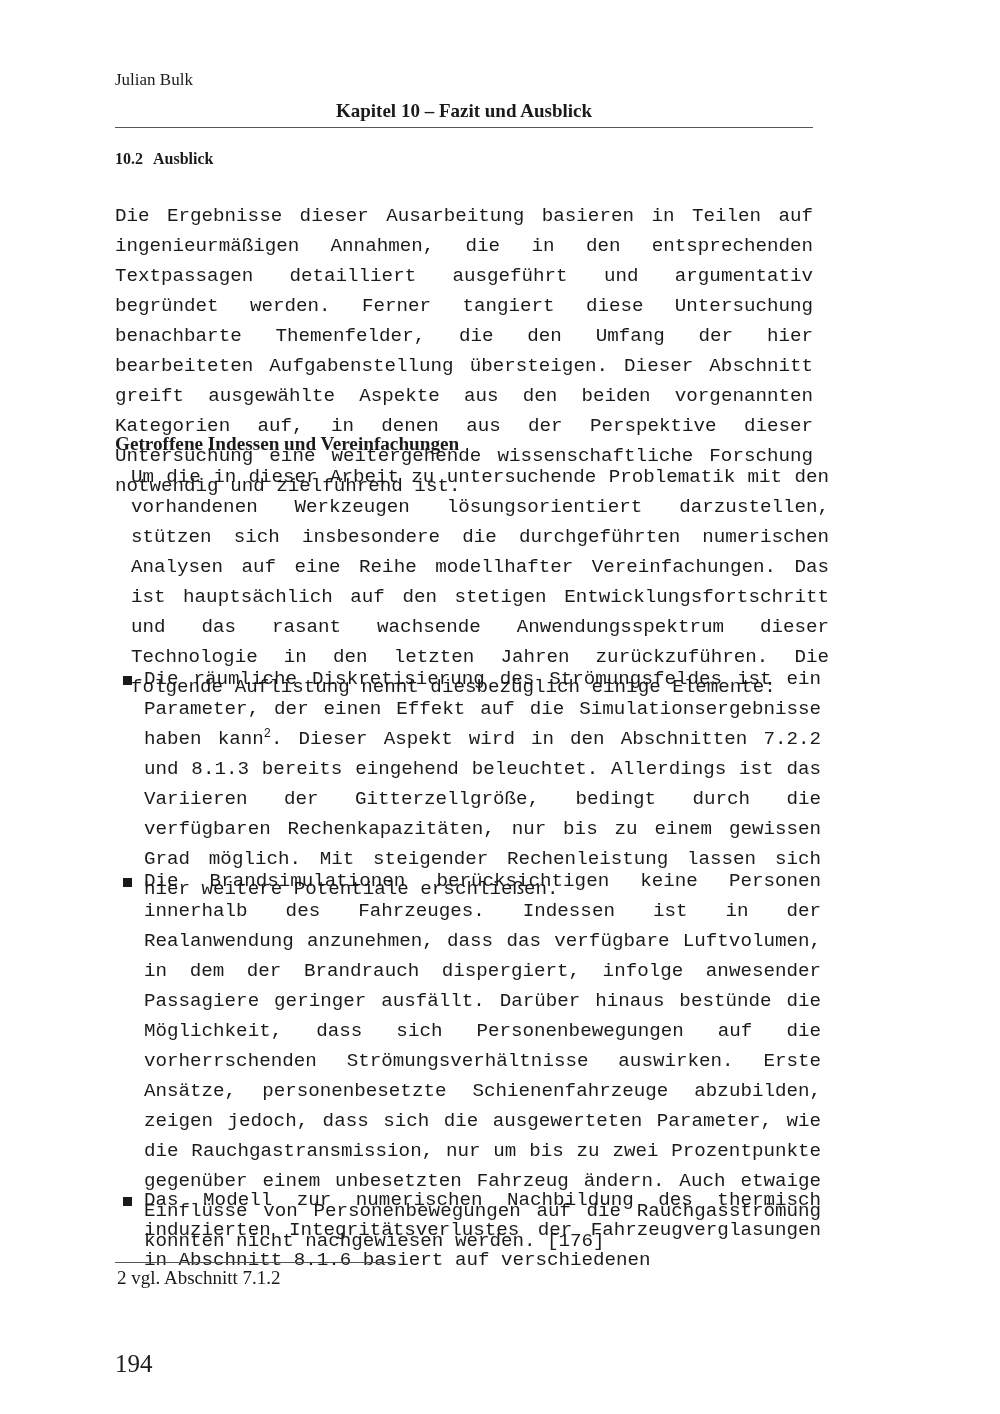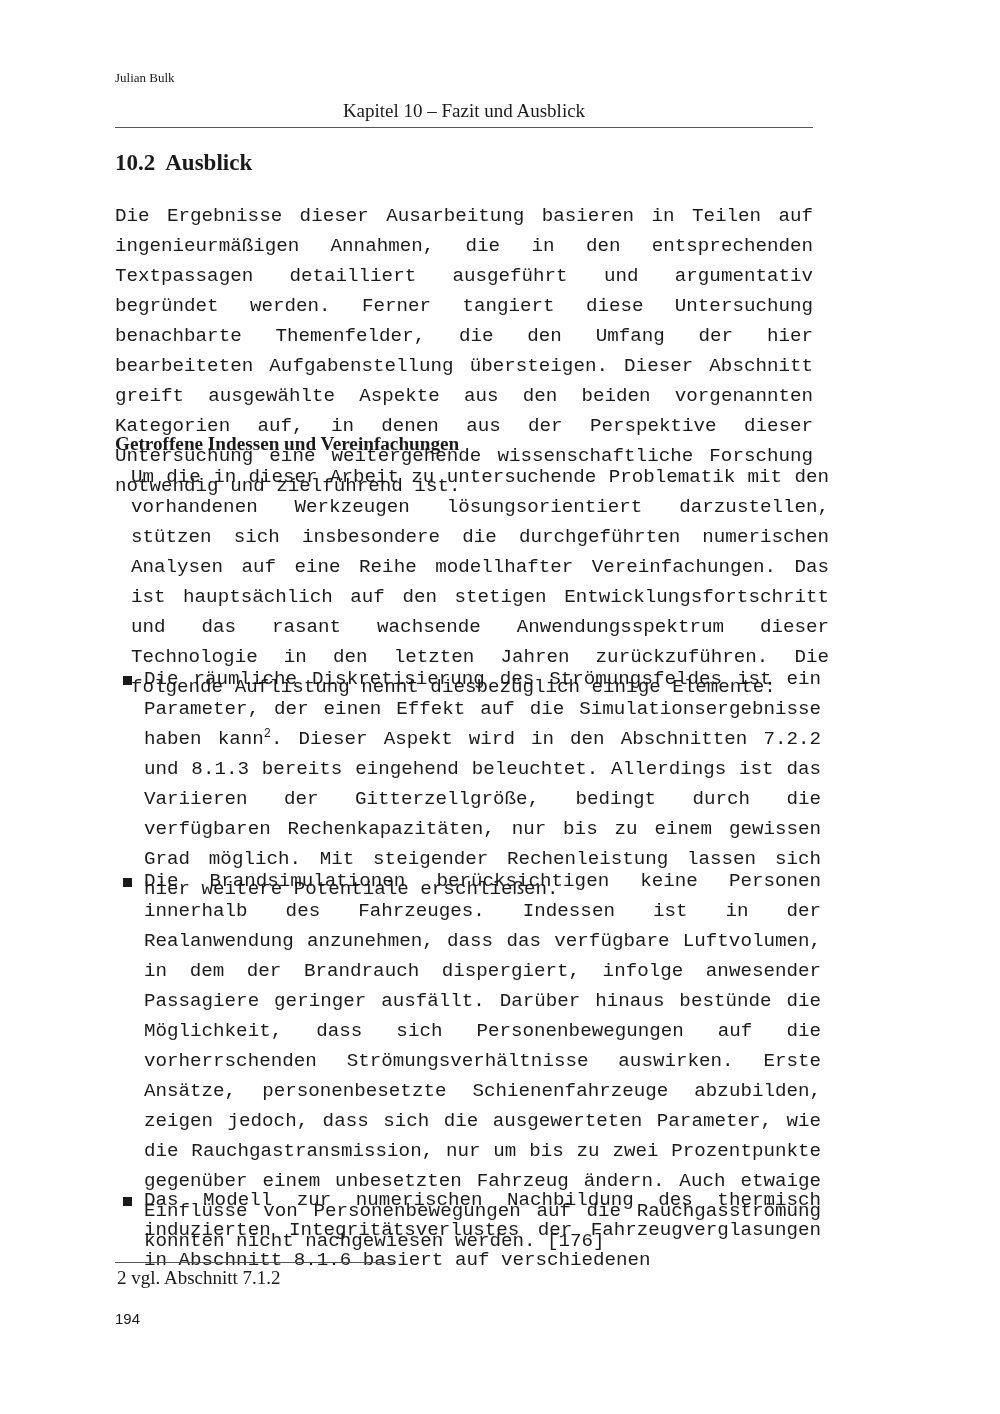--- a/index.html
+++ b/index.html
@@ -1,41 +1,41 @@
 <!DOCTYPE html>
 <html><head>
   <meta charset="utf-8">
   <style>
     html, body { margin: 0; padding: 0; background: #ffffff; }
     body { width: 1000px; height: 1414px; position: relative; overflow: hidden;
            font-family: "DejaVu Serif", "Liberation Serif", serif; color: #1a1a1a; }
     .page { position: absolute; left: 115px; top: 0; width: 698px; }
-    .author { position: absolute; top: 70px; left: 0; font-family: "Liberation Serif", serif; font-size: 13px; }
+    .author { position: absolute; top: 70px; left: 0; font-family: "Liberation Serif", serif; font-size: 17px; }
     .running-head { position: absolute; top: 100px; left: 0; width: 698px; text-align: center;
-                    font-family: "Liberation Serif", serif; font-weight: normal; font-size: 19px;
+                    font-family: "Liberation Serif", serif; font-weight: bold; font-size: 19px;
                     padding-left: 0; }
     .running-head span { display: inline-block; margin-left: 0; }
     .head-rule { position: absolute; top: 127px; left: 0; width: 698px; height: 0; border-top: 1px solid #555; }
     .section-title { position: absolute; top: 150px; left: 0; font-family: "Liberation Serif", serif;
-                     font-weight: bold; font-size: 23px; margin: 0; }
+                     font-weight: bold; font-size: 16px; margin: 0; }
     .section-title .num { margin-right: 10px; }
     .body-text { font-family: Liberation Mono, monospace; font-size: 19.2px; line-height: 30px;
                  text-align: justify; margin: 0; hyphens: manual; }
     .intro { position: absolute; top: 201px; left: 0; width: 698px; }
     .subheading { position: absolute; top: 433px; left: 0; font-family: "Liberation Serif", serif;
                   font-weight: bold; font-size: 19.2px; margin: 0; }
     .para2 { position: absolute; top: 462px; left: 16px; width: 698px; }
     .list { position: absolute; left: 0; width: 698px; margin: 0; padding: 0; list-style: none; }
     .list-item { position: absolute; left: 8px; width: 698px; }
     .bullet { position: absolute; left: 0; top: 12px; width: 9px; height: 9px; background: #1a1a1a; }
     .item-text { margin-left: 21px; width: 677px; }
     sup { font-size: 12px; line-height: 0; }
     .fn-rule { position: absolute; top: 1262px; left: 0; width: 280px; border-top: 1px solid #555; }
     .footnote { position: absolute; top: 1267px; left: 2px; font-family: "Liberation Serif", serif; font-size: 19px; }
-    .page-number { position: absolute; top: 1310px; left: 0; font-family: Liberation Sans, sans-serif; font-size: 15px; }
+    .page-number { position: absolute; top: 1350px; left: 0; font-family: Liberation Serif, serif; font-size: 25px; }
   </style>
 </head>
 <body>
 
 <div class="page">
   <div class="author">Julian Bulk</div>
   <div class="running-head"><span>Kapitel 10 – Fazit und Ausblick</span></div>
   <div class="head-rule"></div>
 
   <h2 class="section-title"><span class="num">10.2</span><span>Ausblick</span></h2>

